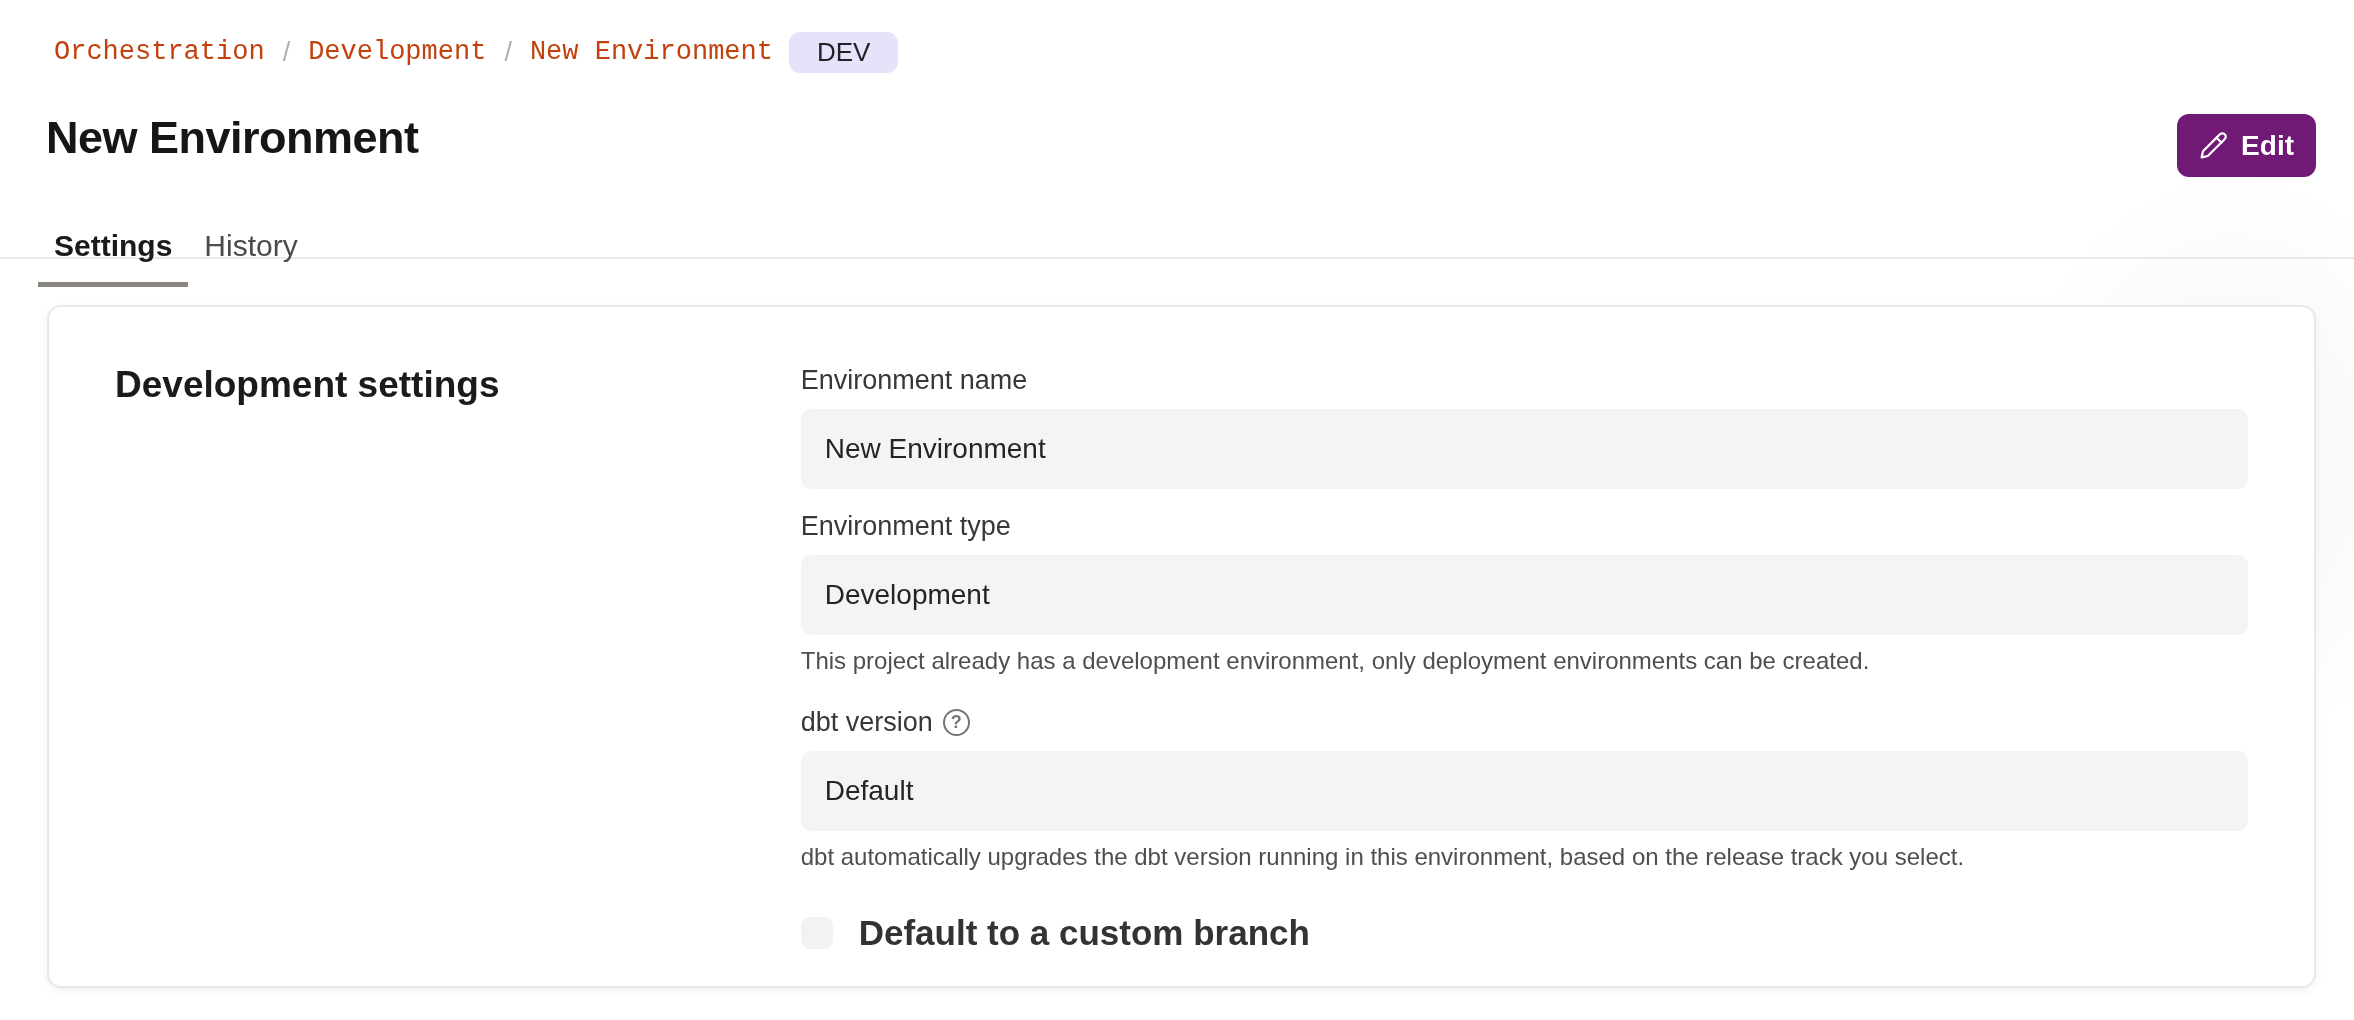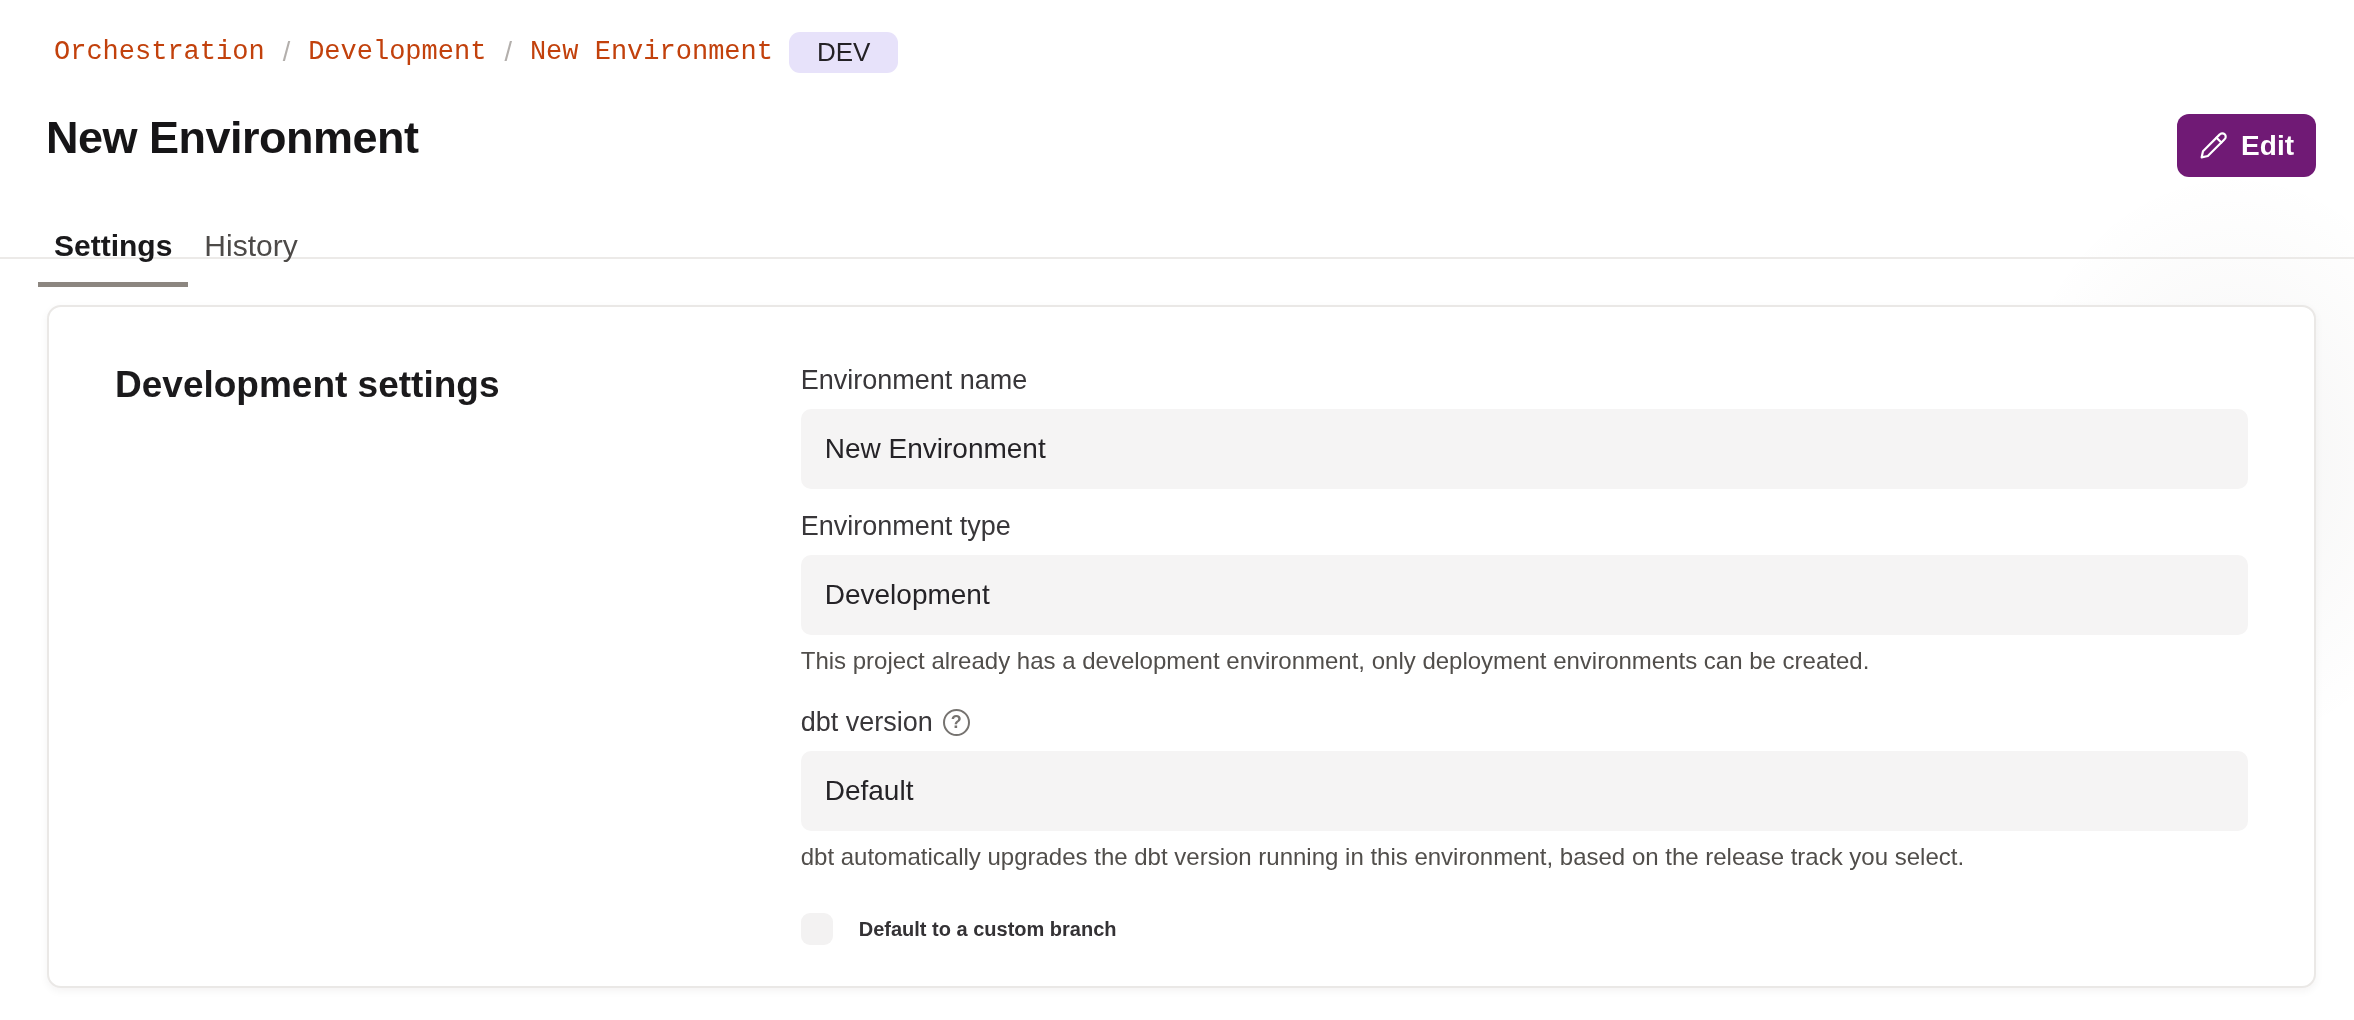--- a/index.html
+++ b/index.html
@@ -48,21 +48,21 @@
   .field + .field { margin-top:20px; }
   .input { height:80px; background:#f5f4f4; border-radius:10px; display:flex;
     align-items:center; padding:0 24px; font-size:28px; color:#252327; cursor:default; }
   .helper { font-size:24px; color:#514e4b; line-height:32px; margin-top:10px; }
   .help-icon { width:27px; height:27px; border:2px solid #767370; border-radius:50%;
     color:#767370; font-size:18px; font-weight:700; display:inline-flex;
     align-items:center; justify-content:center; cursor:pointer; }
 
   .checkbox-row { display:flex; align-items:center; gap:26px; margin-top:40px; }
   .checkbox { width:32px; height:32px; background:#f3f2f2; border-radius:9px; cursor:pointer; }
-  .checkbox-label { font-size:20px; font-weight:600; color:#343235; }
+  .checkbox-label { font-size:35px; font-weight:600; color:#343235; }
 </style>
 </head>
 <body>
 
 <div class="page">
   <div class="vignette"></div>
 
   <nav class="breadcrumb">
     <a class="crumb">Orchestration</a>
     <span class="sep">/</span>

